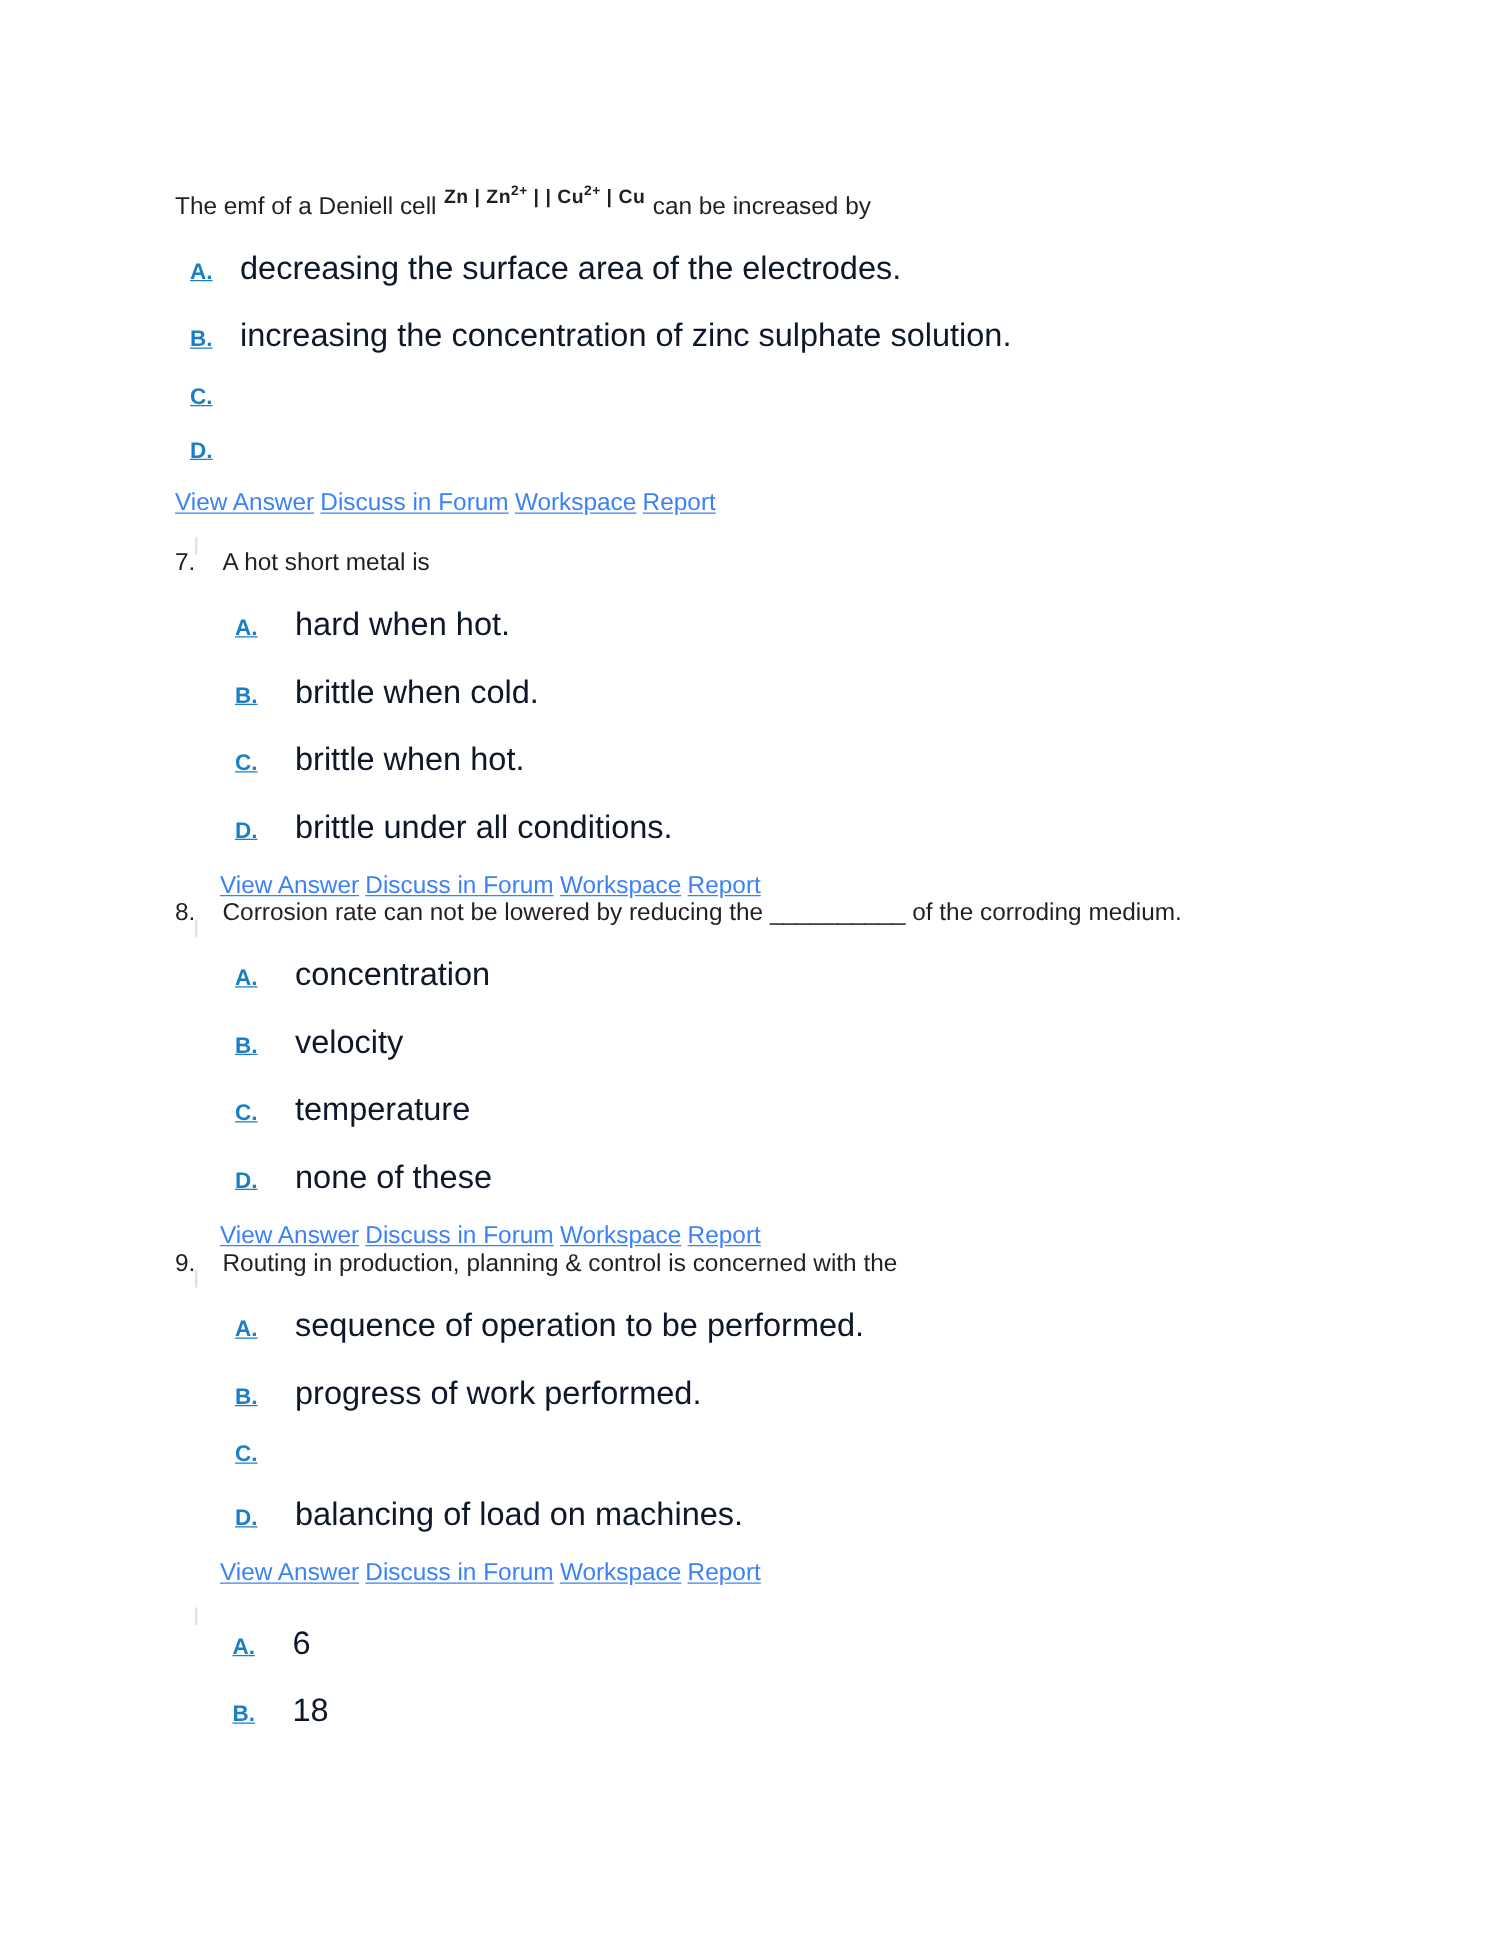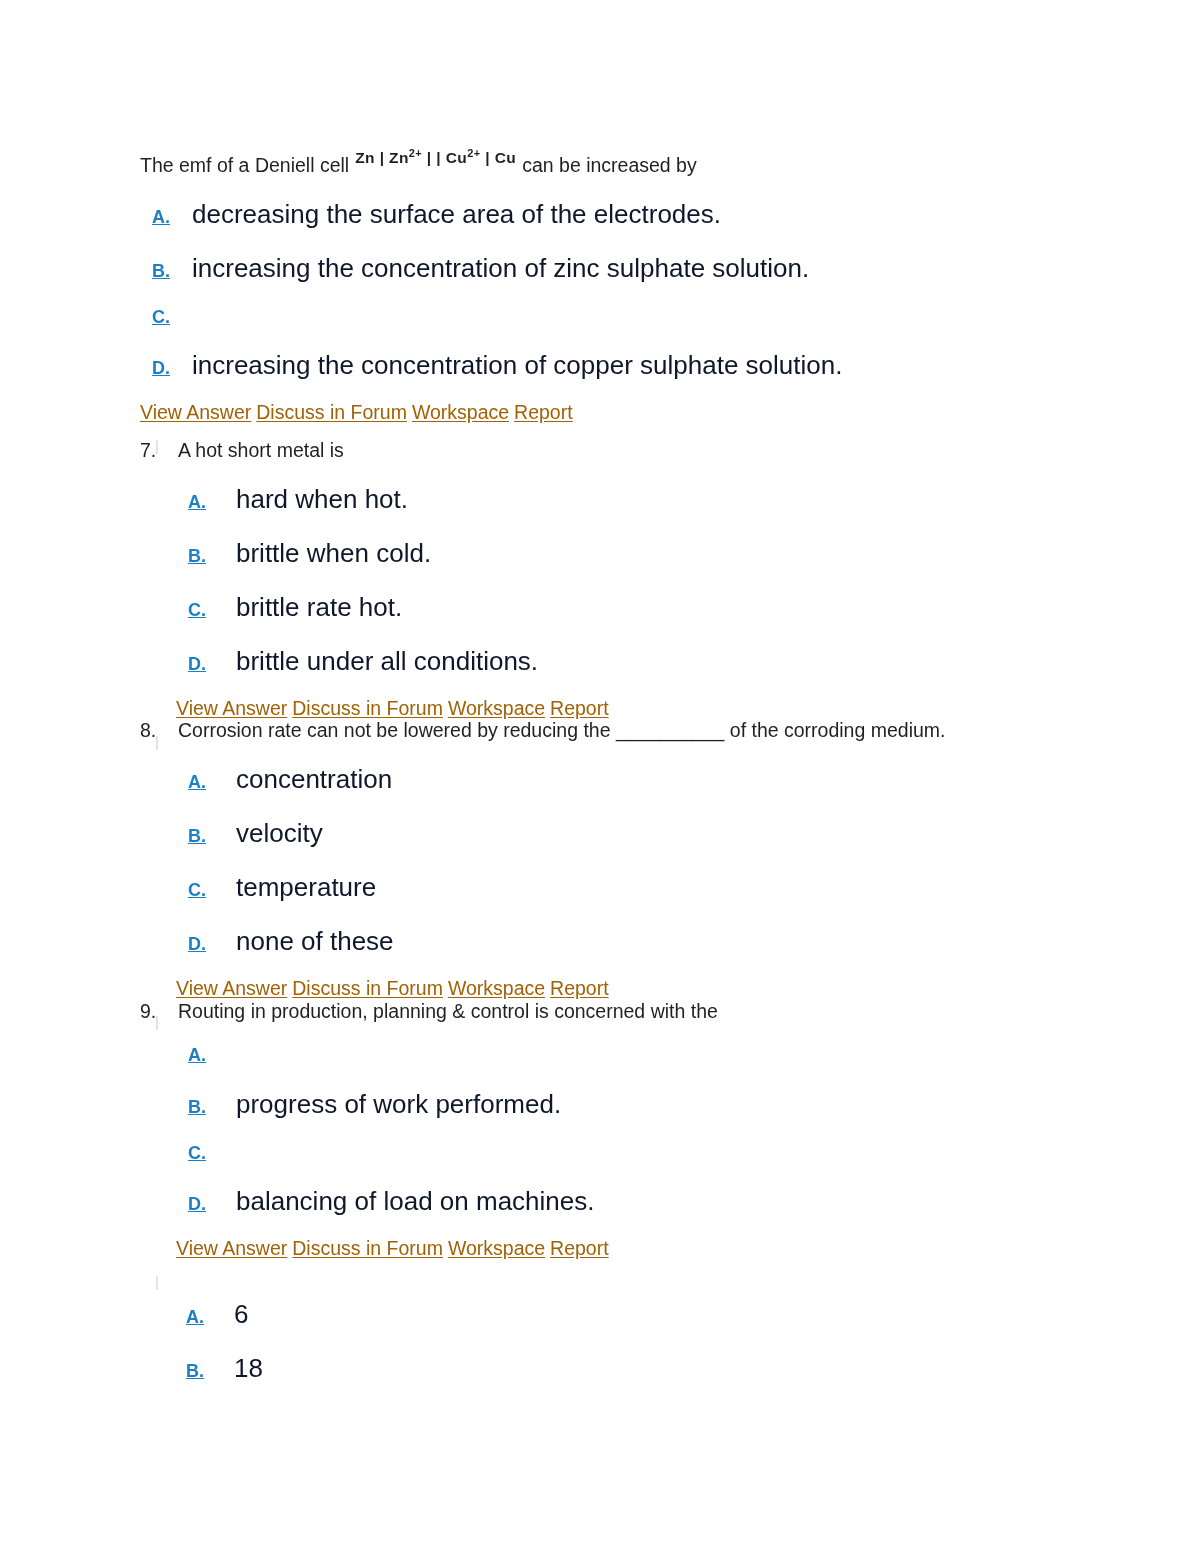--- a/index.html
+++ b/index.html
@@ -87,21 +87,21 @@
   }
 
   
   .links {
     margin-top: 17px;
     font-size: 19.5px;
     line-height: 1.25;
     white-space: nowrap;
   }
   .links a {
-    color: #a16207;
+    color: #3b82f6;
     text-decoration: underline;
     text-underline-offset: 2px;
     cursor: pointer;
   }
   .links .sp { display: inline-block; width: 5px; }
 
   
   .tick {
     height: 14px;
     width: 2px;
@@ -159,21 +159,20 @@
     </div>
     <div class="opt">
       <span class="optletter">B.</span>
       <span class="opttext">increasing the concentration of zinc sulphate solution.</span>
     </div>
     <div class="opt">
       <span class="optletter">C.</span>
     </div>
     <div class="opt">
       <span class="optletter">D.</span>
-      <span class="opttext">increasing the concentration of copper sulphate solution.</span>
     </div>
 
     <div class="links">
       <a>View Answer</a><span class="sp"></span><a>Discuss in Forum</a><span class="sp"></span><a>Workspace</a><span class="sp"></span><a>Report</a>
     </div>
     <div class="tick"></div>
   </div>
 
   <div class="qblock q7">
     <div class="qline">
@@ -184,21 +183,21 @@
     <div class="opt">
       <span class="optletter">A.</span>
       <span class="opttext">hard when hot.</span>
     </div>
     <div class="opt">
       <span class="optletter">B.</span>
       <span class="opttext">brittle when cold.</span>
     </div>
     <div class="opt">
       <span class="optletter">C.</span>
-      <span class="opttext">brittle rate hot.</span>
+      <span class="opttext">brittle when hot.</span>
     </div>
     <div class="opt">
       <span class="optletter">D.</span>
       <span class="opttext">brittle under all conditions.</span>
     </div>
 
     <div class="links">
       <a>View Answer</a><span class="sp"></span><a>Discuss in Forum</a><span class="sp"></span><a>Workspace</a><span class="sp"></span><a>Report</a>
     </div>
     <div class="tick"></div>
@@ -234,20 +233,21 @@
   </div>
 
   <div class="qblock q9">
     <div class="qline">
       <span class="qnum">9.</span>
       <span class="qtext">Routing in production, planning &amp; control is concerned with the</span>
     </div>
 
     <div class="opt">
       <span class="optletter">A.</span>
+      <span class="opttext">sequence of operation to be performed.</span>
     </div>
     <div class="opt">
       <span class="optletter">B.</span>
       <span class="opttext">progress of work performed.</span>
     </div>
     <div class="opt">
       <span class="optletter">C.</span>
     </div>
     <div class="opt">
       <span class="optletter">D.</span>

